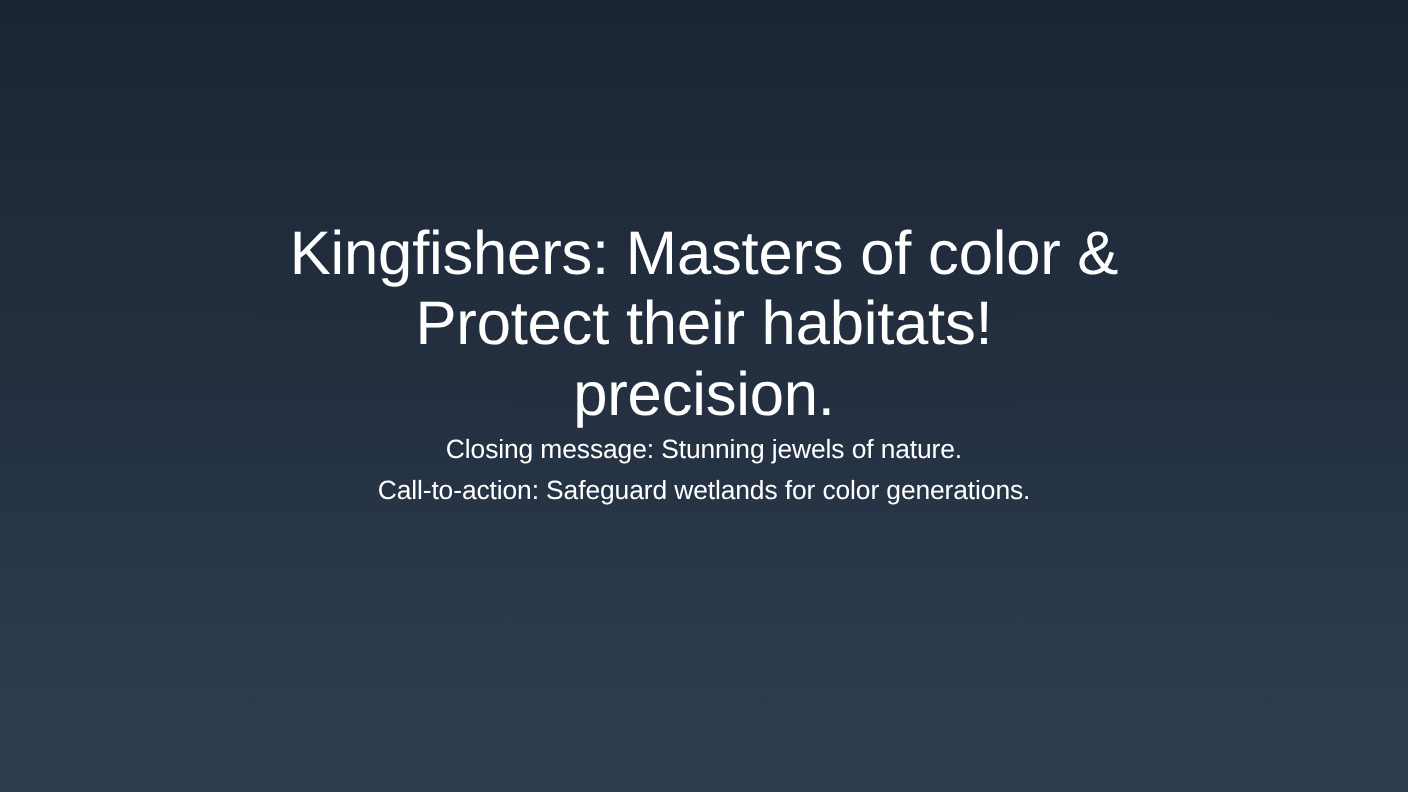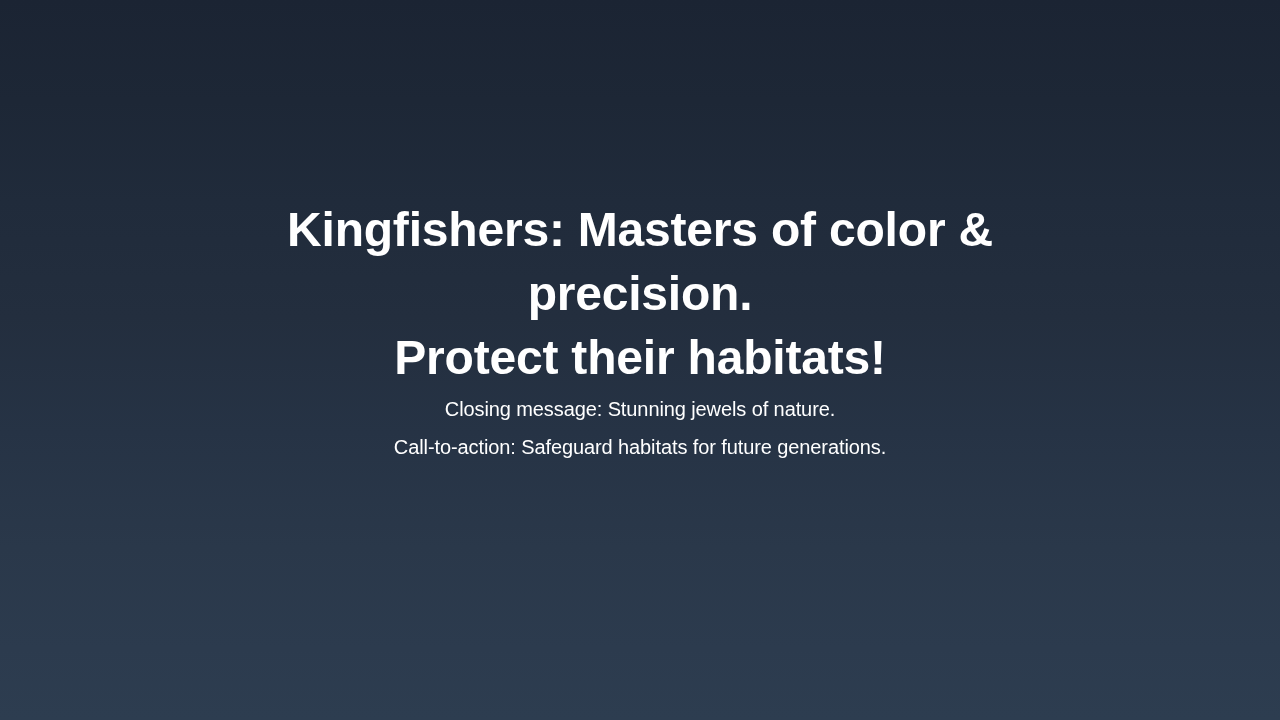--- a/index.html
+++ b/index.html
@@ -44,38 +44,38 @@
     display: flex;
     flex-direction: column;
     align-items: center;
     text-align: center;
   }
 
   .headline {
     margin: 0;
     padding: 0;
     color: #ffffff;
-    font-size: 48px;
-    font-weight: 700;
+    font-size: 56px;
+    font-weight: 400;
     line-height: 64px;
     letter-spacing: -0.2px;
     text-align: center;
     max-width: 1120px;
   }
 
   .headline .hl-line {
     display: block;
     white-space: nowrap;
   }
 
   .subtitle {
     margin: 0;
     padding: 0;
     color: #ffffff;
-    font-size: 20px;
+    font-size: 24px;
     font-weight: 400;
     line-height: 38px;
     letter-spacing: -0.1px;
     text-align: center;
     max-width: 1180px;
   }
 
   .subtitle .sub-line {
     display: block;
     white-space: nowrap;
@@ -83,24 +83,24 @@
 </style>
 </head>
 <body>
 
 <div class="slide">
 
   <div class="content-block">
 
     <h1 class="headline">
       <span class="hl-line">Kingfishers: Masters of color &amp;</span>
+      <span class="hl-line">Protect their habitats!</span>
       <span class="hl-line">precision.</span>
-      <span class="hl-line">Protect their habitats!</span>
     </h1>
 
     <p class="subtitle">
       <span class="sub-line">Closing message: Stunning jewels of nature.</span>
-      <span class="sub-line">Call-to-action: Safeguard habitats for future generations.</span>
+      <span class="sub-line">Call-to-action: Safeguard wetlands for color generations.</span>
     </p>
 
   </div>
 
 </div>
 
 </body></html>

